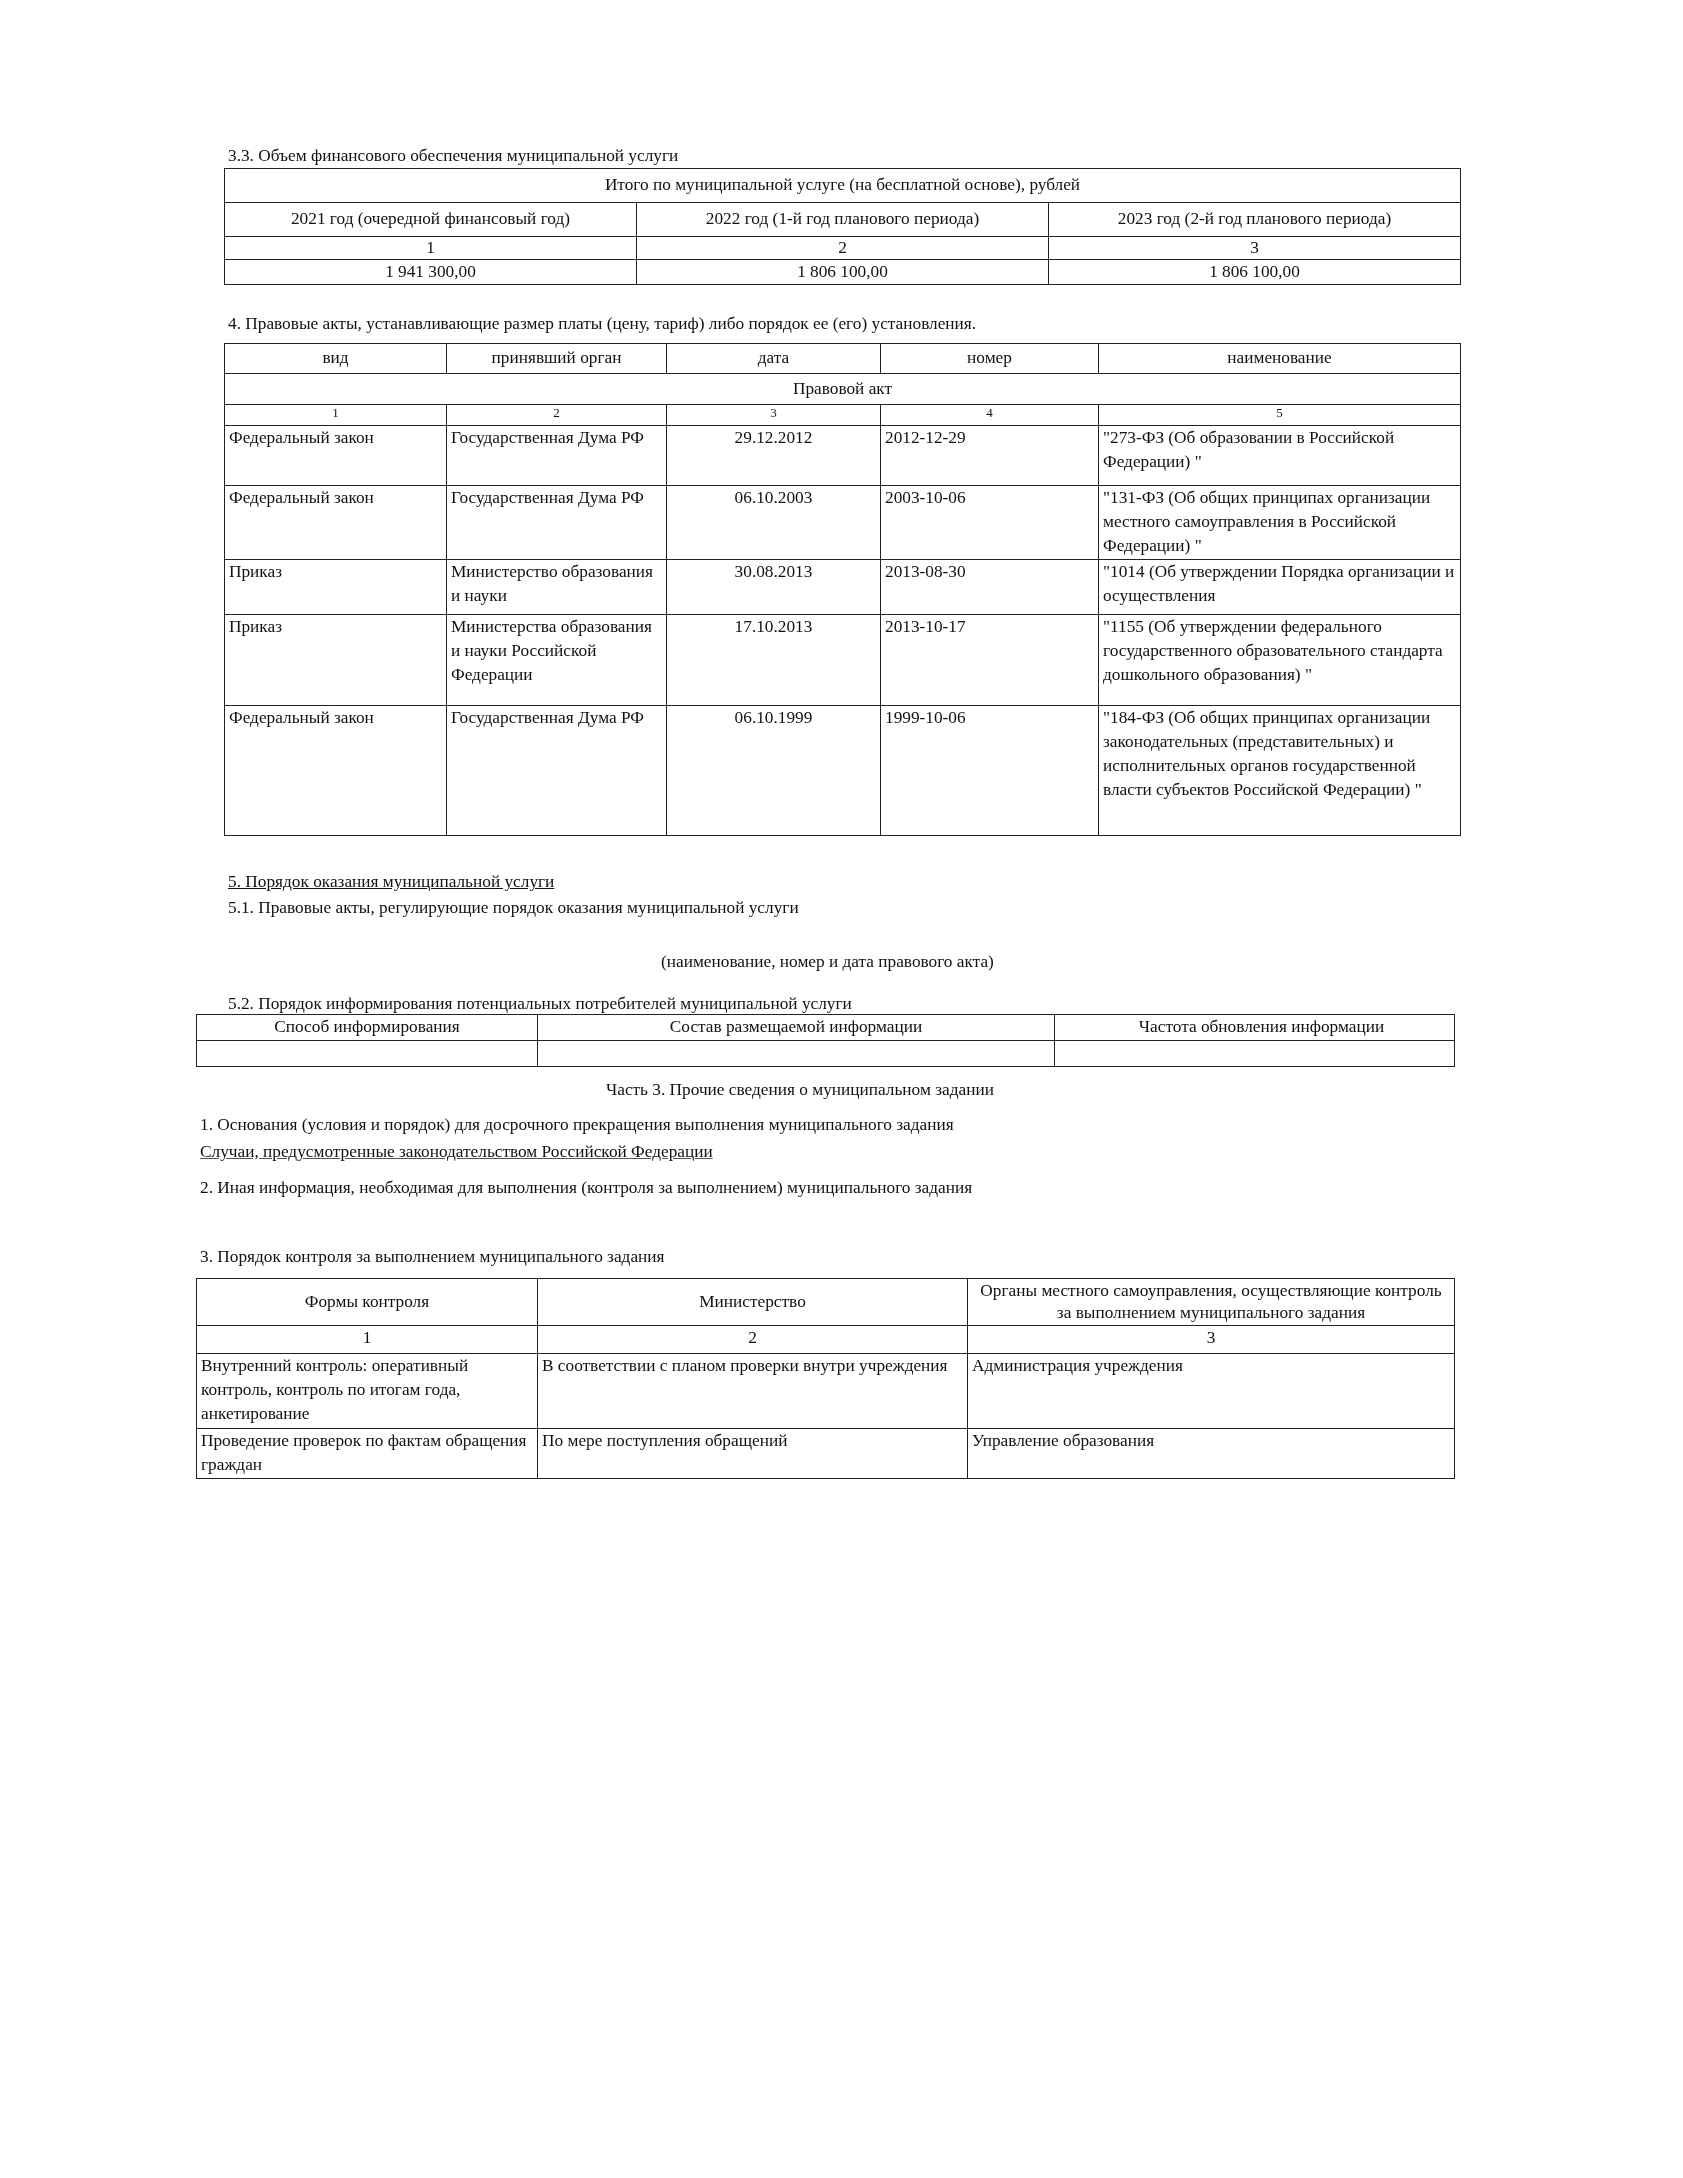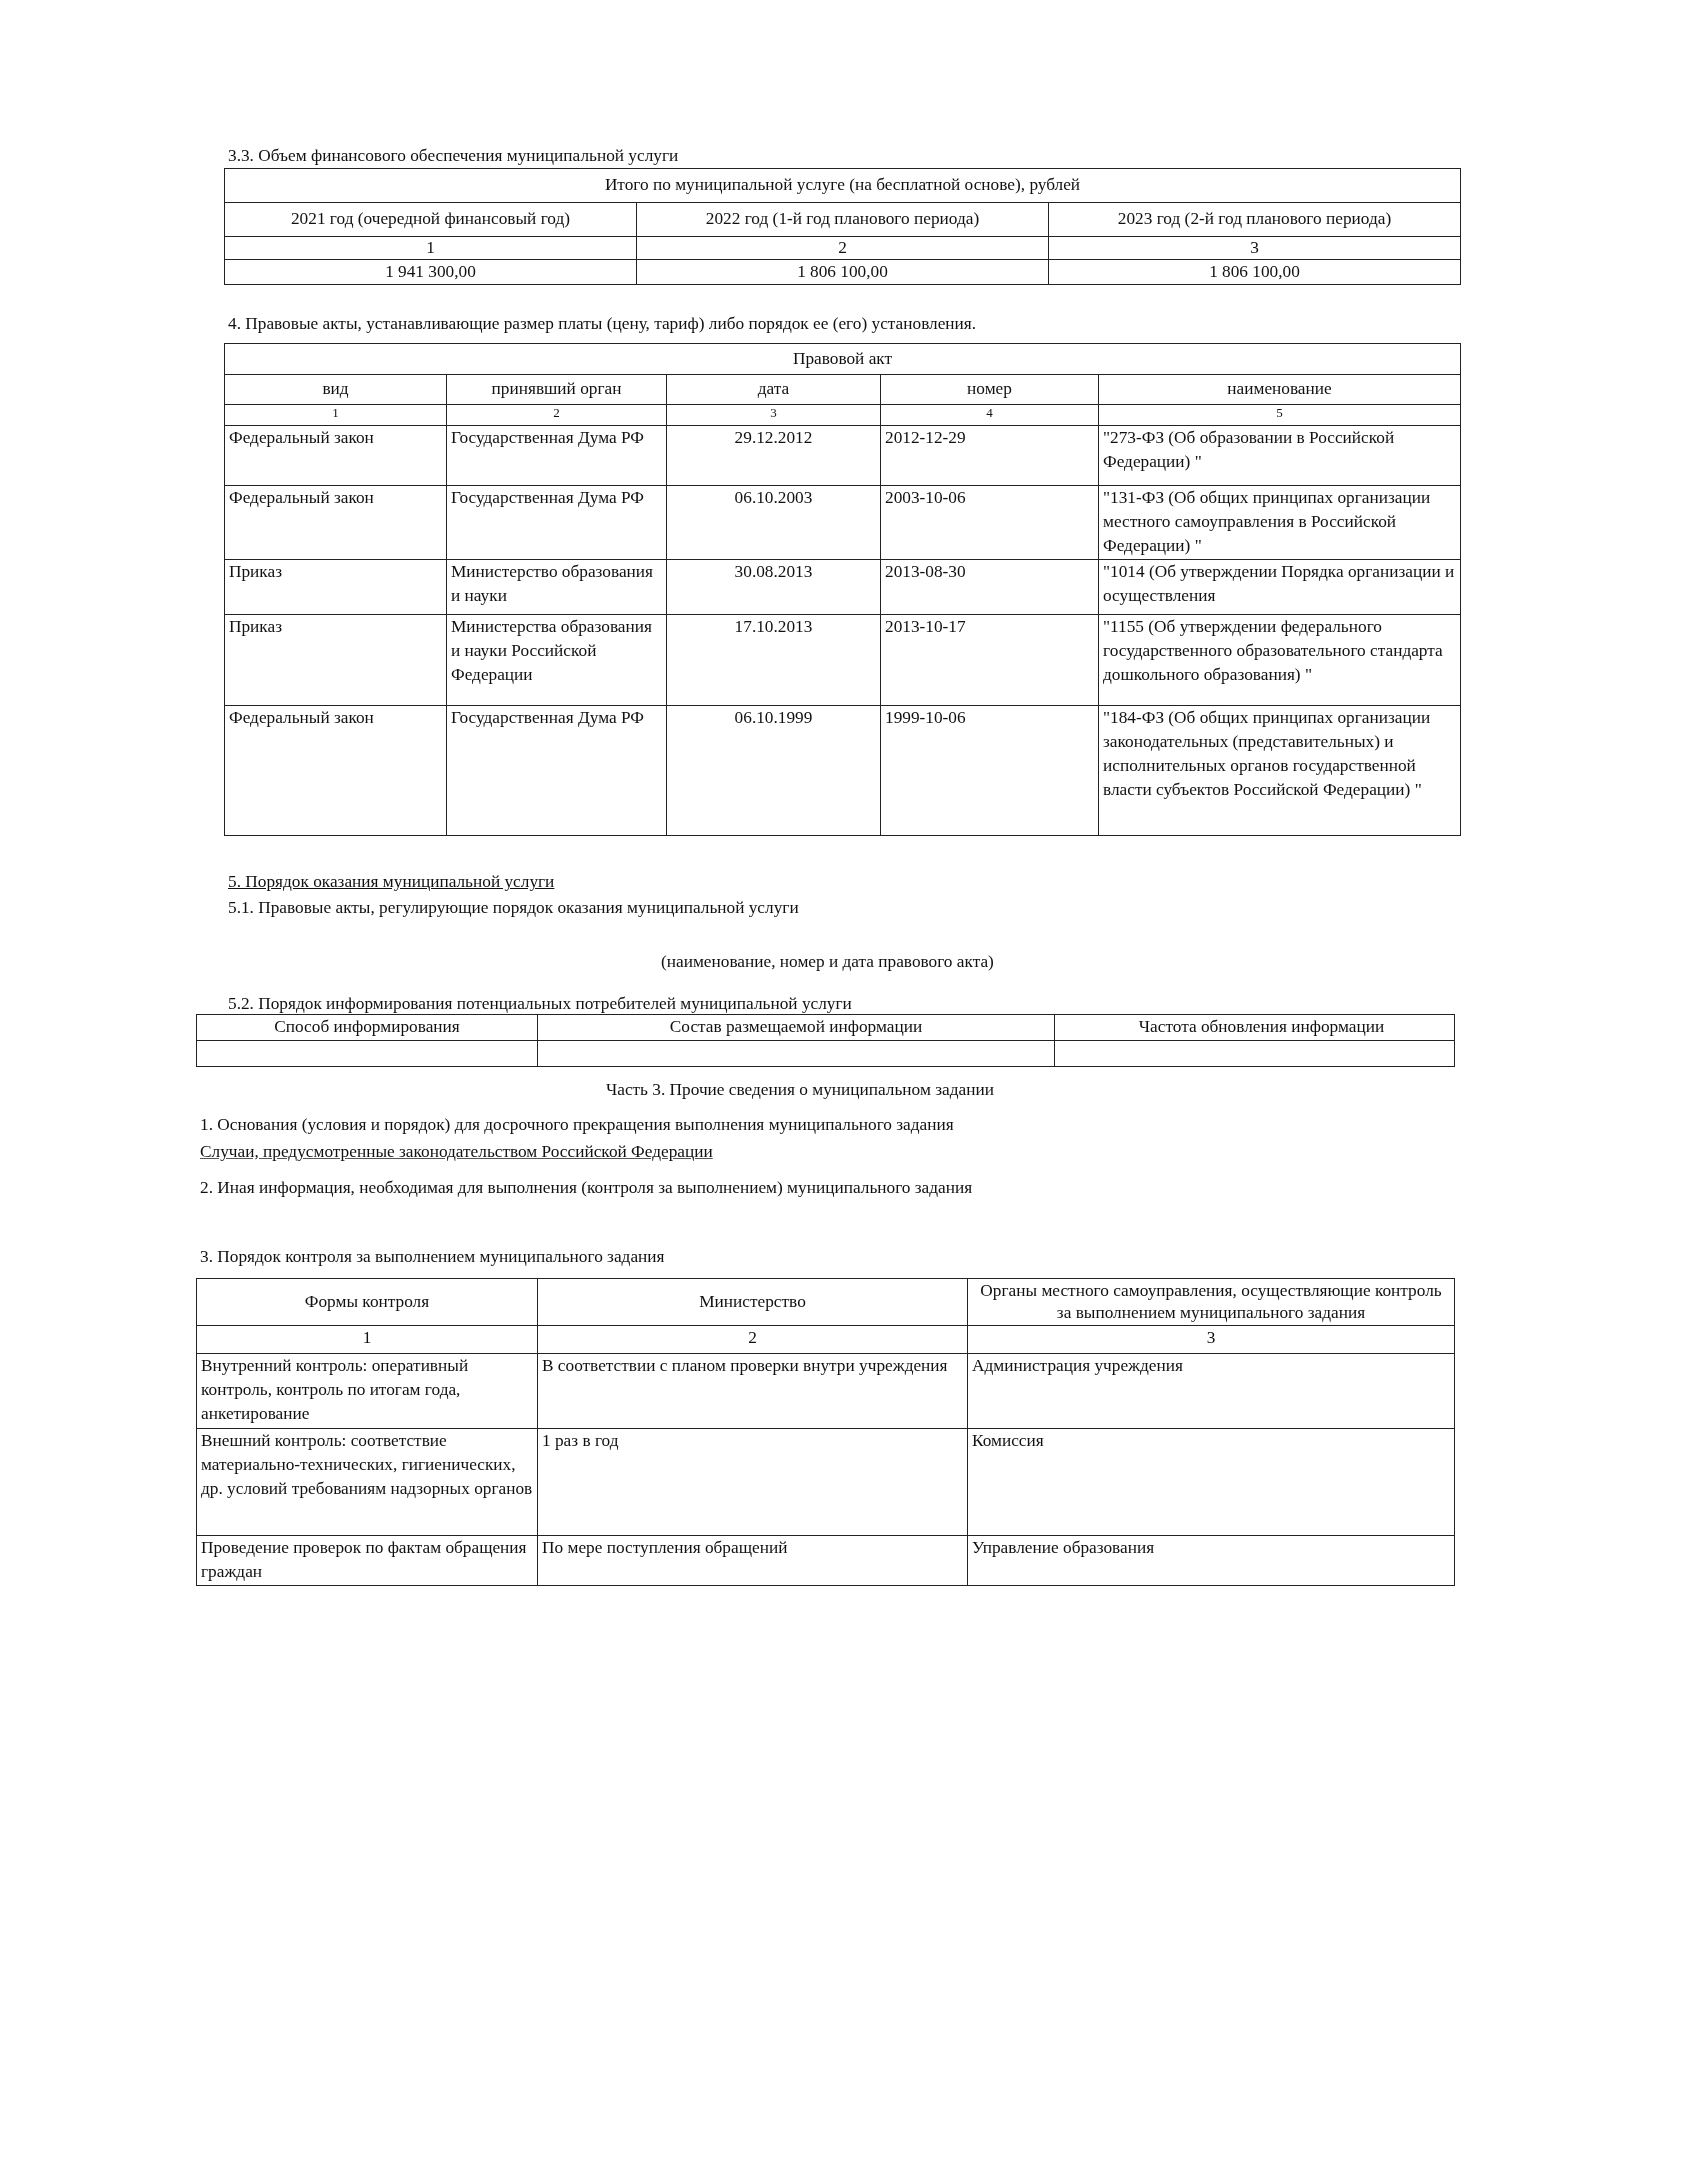--- a/index.html
+++ b/index.html
@@ -47,30 +47,30 @@
 <div class="para" style="left:228px; top:313px;">4. Правовые акты, устанавливающие размер платы (цену, тариф) либо порядок ее (его) установления.</div>
 <table style="left:224px; top:343px; width:1236px;">
   <colgroup>
       <col style="width:222px">
       <col style="width:220px">
       <col style="width:214px">
       <col style="width:218px">
       <col style="width:362px">
     </colgroup>
   <tbody>
-      <tr style="height:31px">
-        <td colspan="5" class="c" style="line-height:29px;">Правовой акт</td>
-      </tr>
-  <tr style="height:30px">
+      <tr style="height:30px">
     <td class="c" style="line-height:28px;">вид</td>
     <td class="c" style="line-height:28px;">принявший орган</td>
     <td class="c" style="line-height:28px;">дата</td>
     <td class="c" style="line-height:28px;">номер</td>
     <td class="c" style="line-height:28px;">наименование</td>
   </tr>
+  <tr style="height:31px">
+        <td colspan="5" class="c" style="line-height:29px;">Правовой акт</td>
+      </tr>
   <tr style="height:21px">
     <td class="c small">1</td>
     <td class="c small">2</td>
     <td class="c small">3</td>
     <td class="c small">4</td>
     <td class="c small">5</td>
   </tr>
   <tr style="height:60px">
     <td>Федеральный закон</td>
     <td>Государственная Дума РФ</td>
@@ -158,25 +158,20 @@
   <tr style="height:28px">
     <td class="c">1</td>
     <td class="c">2</td>
     <td class="c">3</td>
   </tr>
   <tr style="height:75px">
     <td>Внутренний контроль: оперативный контроль, контроль по итогам года, анкетирование</td>
     <td>В соответствии с планом проверки внутри учреждения</td>
     <td>Администрация учреждения</td>
   </tr>
-  <tr style="height:107px">
-    <td>Внешний контроль: соответствие материально-технических, гигиенических, др. условий требованиям надзорных органов</td>
-    <td>1 раз в год</td>
-    <td>Комиссия</td>
-  </tr>
   <tr style="height:50px">
     <td>Проведение проверок по фактам обращения граждан</td>
     <td>По мере поступления обращений</td>
     <td>Управление образования</td>
   </tr>
 </tbody>
   </table>
 
 
 </body></html>

